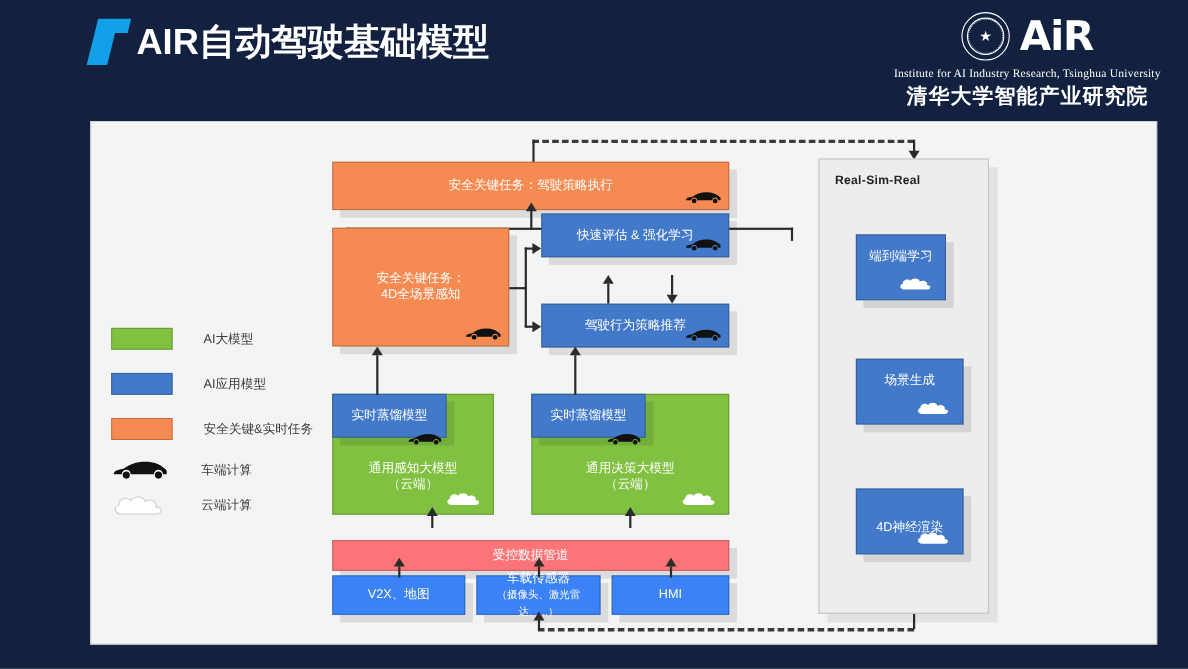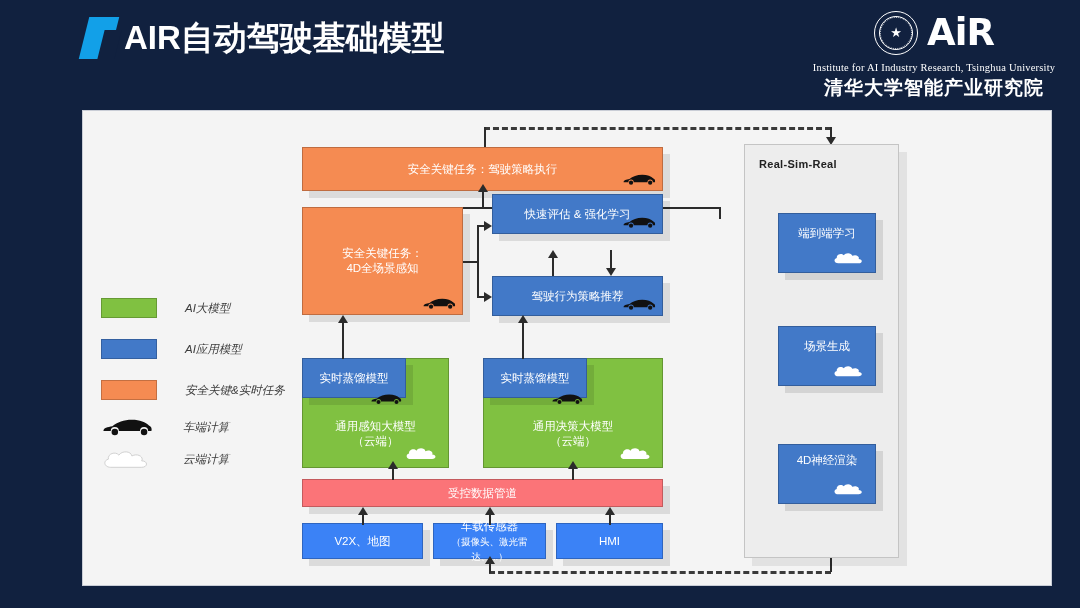--- a/index.html
+++ b/index.html
@@ -66,21 +66,21 @@
     position:absolute;box-sizing:border-box;
     display:flex;align-items:center;justify-content:center;text-align:center;
     color:#ffffff;font-size:11.5px;line-height:15px;
     border:1px solid rgba(0,0,0,.22);
     box-shadow:7px 7px 0 rgba(0,0,0,.10);
   }
   .box.nosh{box-shadow:none;}
   .orange{background:#F58B52;}
   .blue{background:#4279C8;}
   .green{background:#80C141;}
-  .pink{background:#FB7478;}
+  .pink{background:#FB7478;margin-top:12px;}
   .purple{background:#3b82f6;}
 
   .car{position:absolute;right:6px;bottom:4px;width:34px;height:13px;}
   .cloud{position:absolute;right:8px;bottom:5px;width:36px;height:16px;}
 
   
   .ln{position:absolute;background:#2b2b2b;}
   .vl{width:2px;}
   .hl{height:2px;}
   .arr{position:absolute;width:0;height:0;}
@@ -99,21 +99,21 @@
   }
   #rsr-title{
     position:absolute;left:14px;top:13px;color:#222;font-size:11px;font-weight:bold;
     letter-spacing:.3px;
   }
   
   #legend{position:absolute;left:18px;top:180px;width:185px;}
   .leg-row{display:flex;align-items:center;height:34px;margin-bottom:7px;}
   .leg-sw{width:54px;height:18px;margin-right:28px;flex:0 0 auto;border:1px solid rgba(0,0,0,.2);}
   .leg-ico{width:54px;height:20px;margin-right:28px;flex:0 0 auto;position:relative;}
-  .leg-lb{color:#3b3b3b;font-size:11.5px;white-space:nowrap;font-style:italic;}
+  .leg-lb{color:#3b3b3b;font-size:11.5px;white-space:nowrap;}
 </style>
 </head>
 <body>
 
 <div id="header">
 
   <div id="title-wrap">
     <div id="air-mark">
       <div class="para"></div>
         <div class="notch"></div>
@@ -322,39 +322,39 @@
   <div class="arr arr-up" style="left:522px;top:396px;"></div>
 
   <div class="dash-h" style="left:406px;top:460px;width:342px;"></div>
   <div class="ln vl" style="left:747px;top:447px;height:14px;"></div>
   <div class="ln vl" style="left:406px;top:452px;height:10px;"></div>
   <div class="arr arr-up" style="left:402px;top:445px;"></div>
 
   <div id="rsr">
     <div id="rsr-title">Real-Sim-Real</div>
 
-    <div class="box blue" style="left:33px;top:68px;width:98px;height:60px;align-items:flex-start;padding-top:12px;">
+    <div class="box blue" style="left:33px;top:68px;width:82px;height:60px;align-items:flex-start;padding-top:12px;">
       <span>端到端学习</span>
       <span class="cloud">
         <svg viewBox="0 0 64 26" width="34" height="15">
           <path d="M12 22 C4 22 2 14 9 12 C8 5 18 2 22 7 C26 1 37 2 38 8 C46 4 53 10 50 14 C58 14 58 22 50 22 Z" fill="#ffffff"></path>
         </svg>
       </span>
     </div>
 
     <div class="box blue" style="left:33px;top:181px;width:98px;height:60px;align-items:flex-start;padding-top:12px;">
       <span>场景生成</span>
       <span class="cloud">
         <svg viewBox="0 0 64 26" width="34" height="15">
           <path d="M12 22 C4 22 2 14 9 12 C8 5 18 2 22 7 C26 1 37 2 38 8 C46 4 53 10 50 14 C58 14 58 22 50 22 Z" fill="#ffffff"></path>
         </svg>
       </span>
     </div>
 
-    <div class="box blue" style="left:33px;top:299px;width:98px;height:60px;align-items:flex-start;padding-top:8px;">
+    <div class="box blue" style="left:33px;top:299px;width:98px;height:60px;align-items:flex-start;padding-top:28px;">
       <span>4D神经渲染</span>
       <span class="cloud">
         <svg viewBox="0 0 64 26" width="34" height="15">
           <path d="M12 22 C4 22 2 14 9 12 C8 5 18 2 22 7 C26 1 37 2 38 8 C46 4 53 10 50 14 C58 14 58 22 50 22 Z" fill="#ffffff"></path>
         </svg>
       </span>
     </div>
   </div>
 
 </div>

